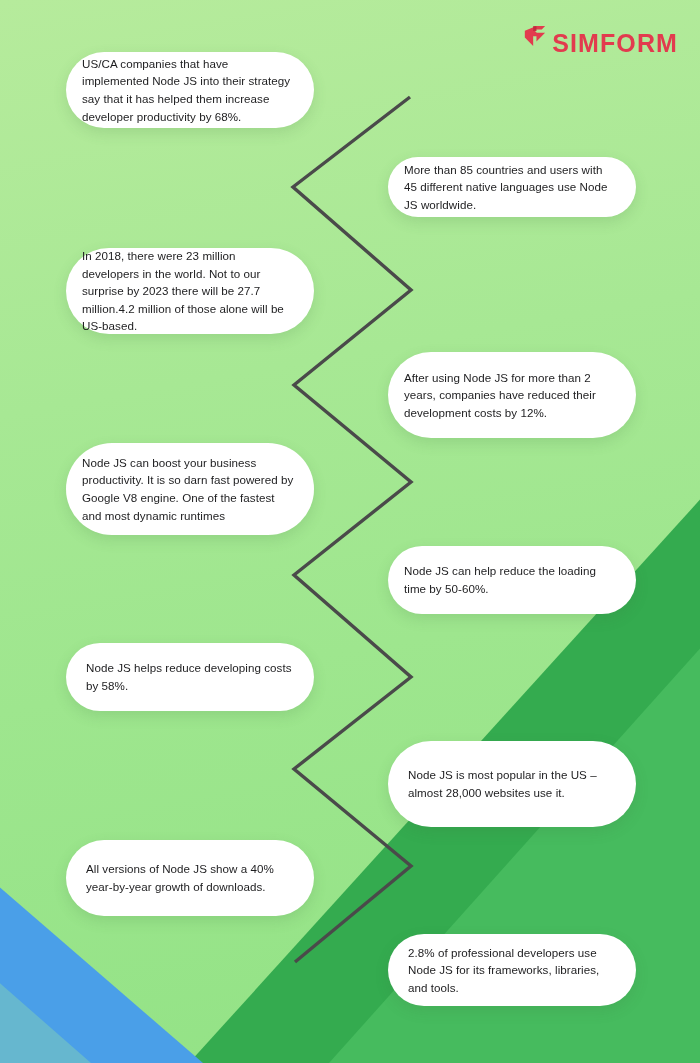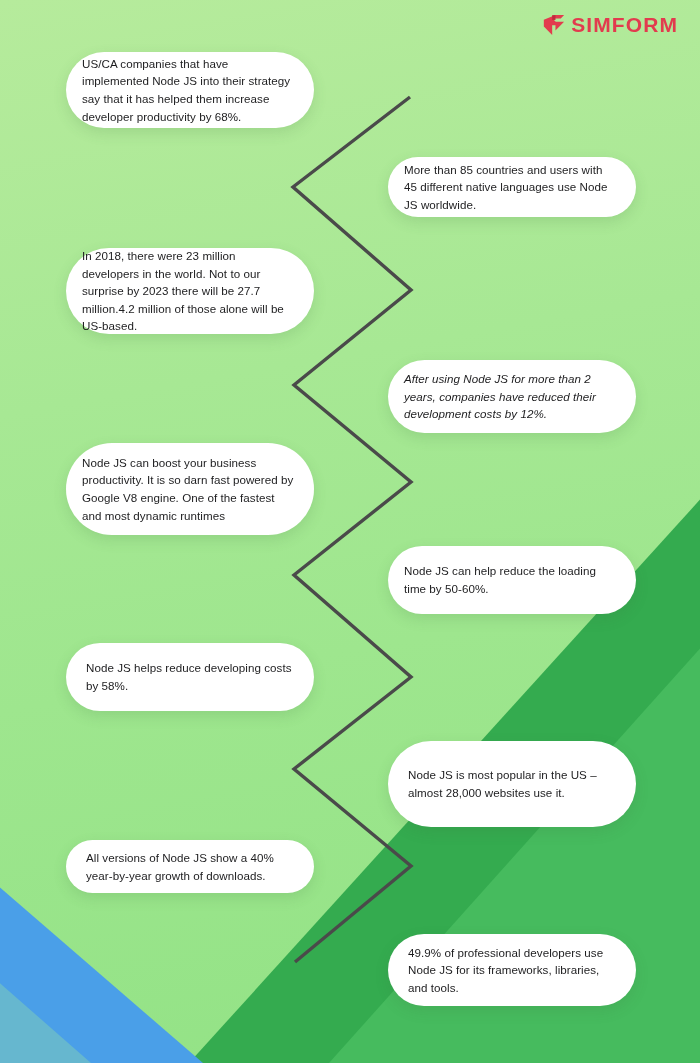--- a/index.html
+++ b/index.html
@@ -45,23 +45,24 @@
 
   
   .logo {
     position:absolute;
     top:13px; right:22px;
     display:flex; align-items:center; gap:6px;
     z-index:6;
   }
   .logo-mark { width:22px; height:22px; display:block; }
   .logo-text {
-    font-size:21px; font-weight:bold; letter-spacing:1.1px;
+    font-size:25px; font-weight:bold; letter-spacing:1.1px;
     color:#e23b4e;
     font-family:"Liberation Sans", sans-serif;
+    margin-top:16px;
   }
 
   
   .zigzag { position:absolute; inset:0; z-index:2; }
 
   
   .card {
     position:absolute;
     background:#ffffff;
     border-radius:46px;
@@ -113,41 +114,41 @@
   </div>
 
   <div class="card right pad-std" style="top:157px; height:60px;">
     <p>More than 85 countries and users with 45 different native languages use Node JS worldwide.</p>
   </div>
 
   <div class="card left pad-std" style="top:248px; height:86px;">
     <p>In 2018, there were 23 million developers in the world. Not to our surprise by 2023 there will be 27.7 million.4.2 million of those alone will be US-based.</p>
   </div>
 
-  <div class="card right pad-std" style="top:360px; height:73px;font-style:italic;">
+  <div class="card right pad-std" style="top:352px; height:86px;">
     <p>After using Node JS for more than 2 years, companies have reduced their development costs by 12%.</p>
   </div>
 
   <div class="card left pad-std" style="top:443px; height:92px;">
     <p>Node JS can boost your business productivity. It is so darn fast powered by Google V8 engine. One of the fastest and most dynamic runtimes</p>
   </div>
 
   <div class="card right pad-std" style="top:546px; height:68px;">
     <p>Node JS can help reduce the loading time by 50-60%.</p>
   </div>
 
   <div class="card left pad-wide" style="top:643px; height:68px;">
     <p>Node JS helps reduce developing costs by 58%.</p>
   </div>
 
   <div class="card right pad-wide" style="top:741px; height:86px;">
     <p>Node JS is most popular in the US – almost 28,000 websites use it.</p>
   </div>
 
-  <div class="card left pad-wide" style="top:840px; height:53px;">
+  <div class="card left pad-wide" style="top:840px; height:76px;">
     <p>All versions of Node JS show a 40% year-by-year growth of downloads.</p>
   </div>
 
   <div class="card right pad-wide" style="top:934px; height:72px;">
-    <p>49.9% of professional developers use Node JS for its frameworks, libraries, and tools.</p>
+    <p>2.8% of professional developers use Node JS for its frameworks, libraries, and tools.</p>
   </div>
 
 </div>
 
 </body></html>

